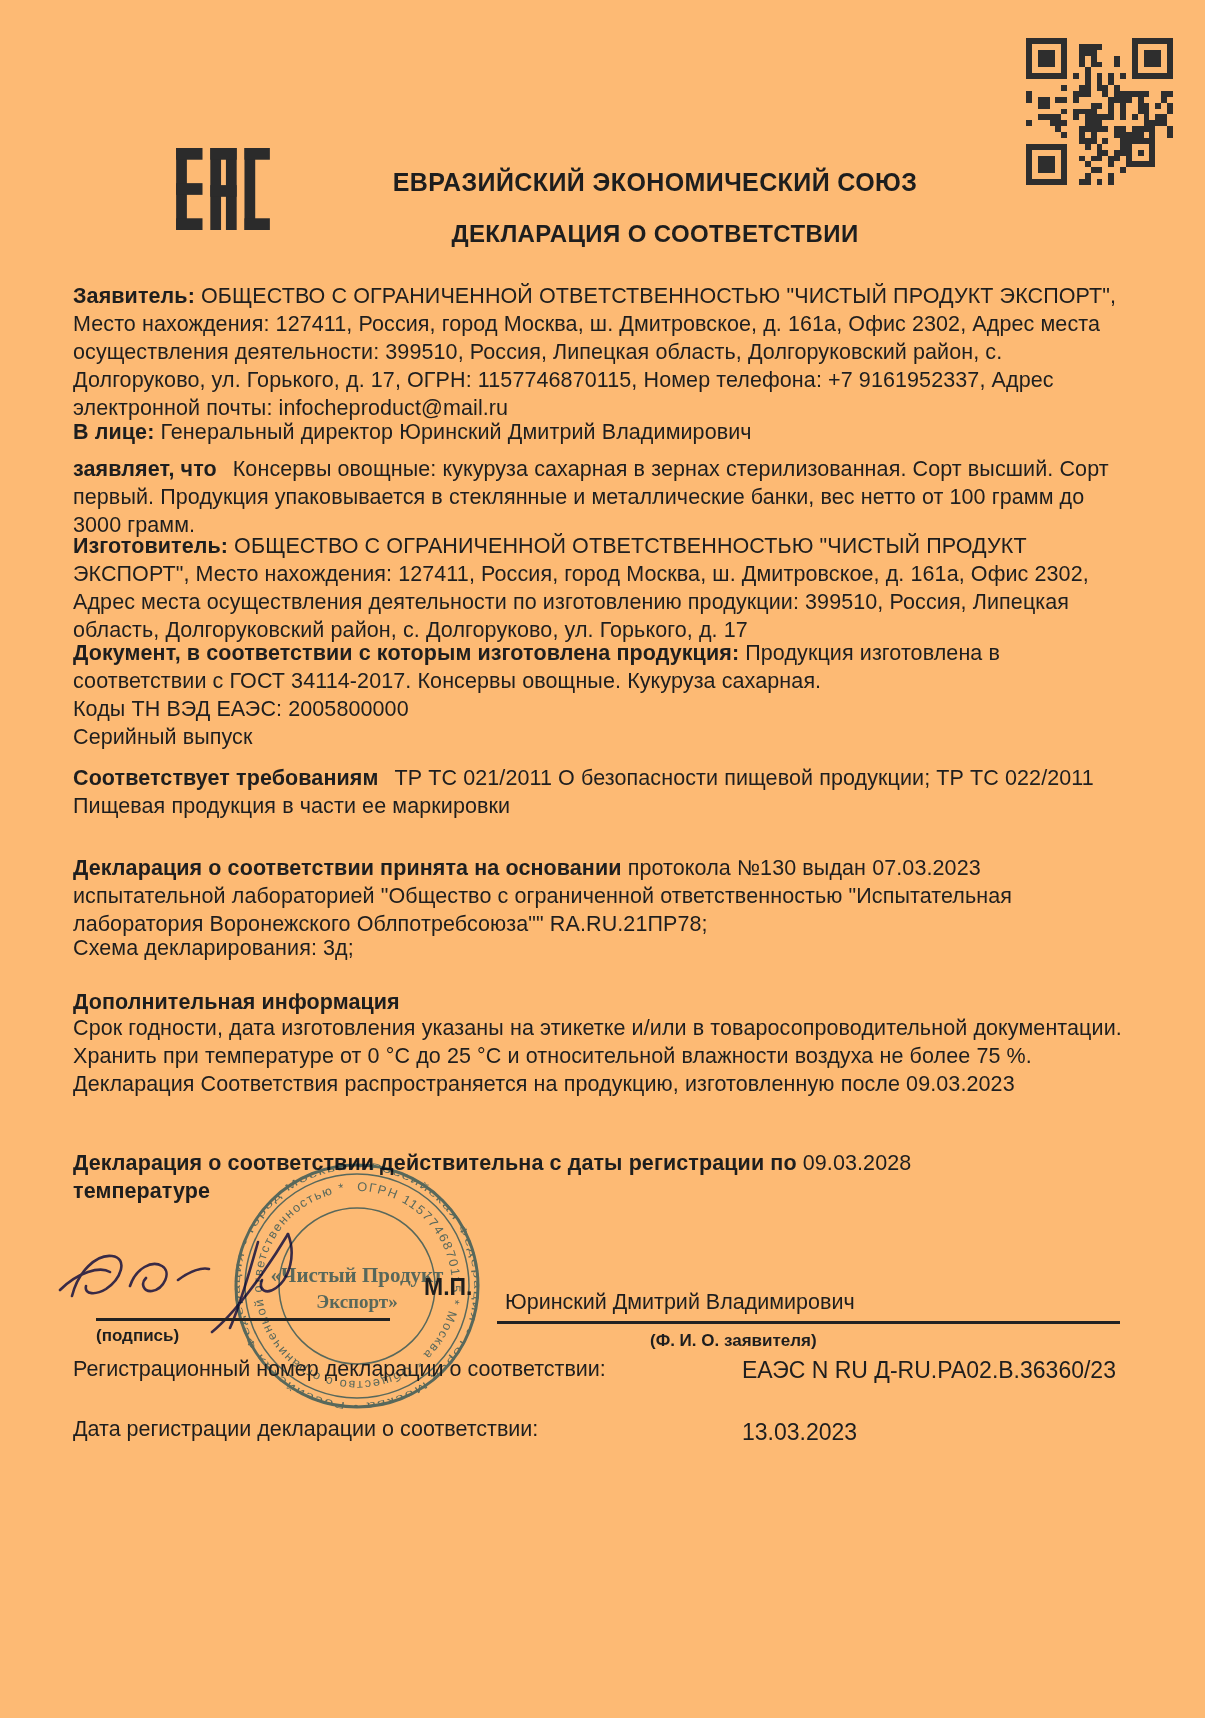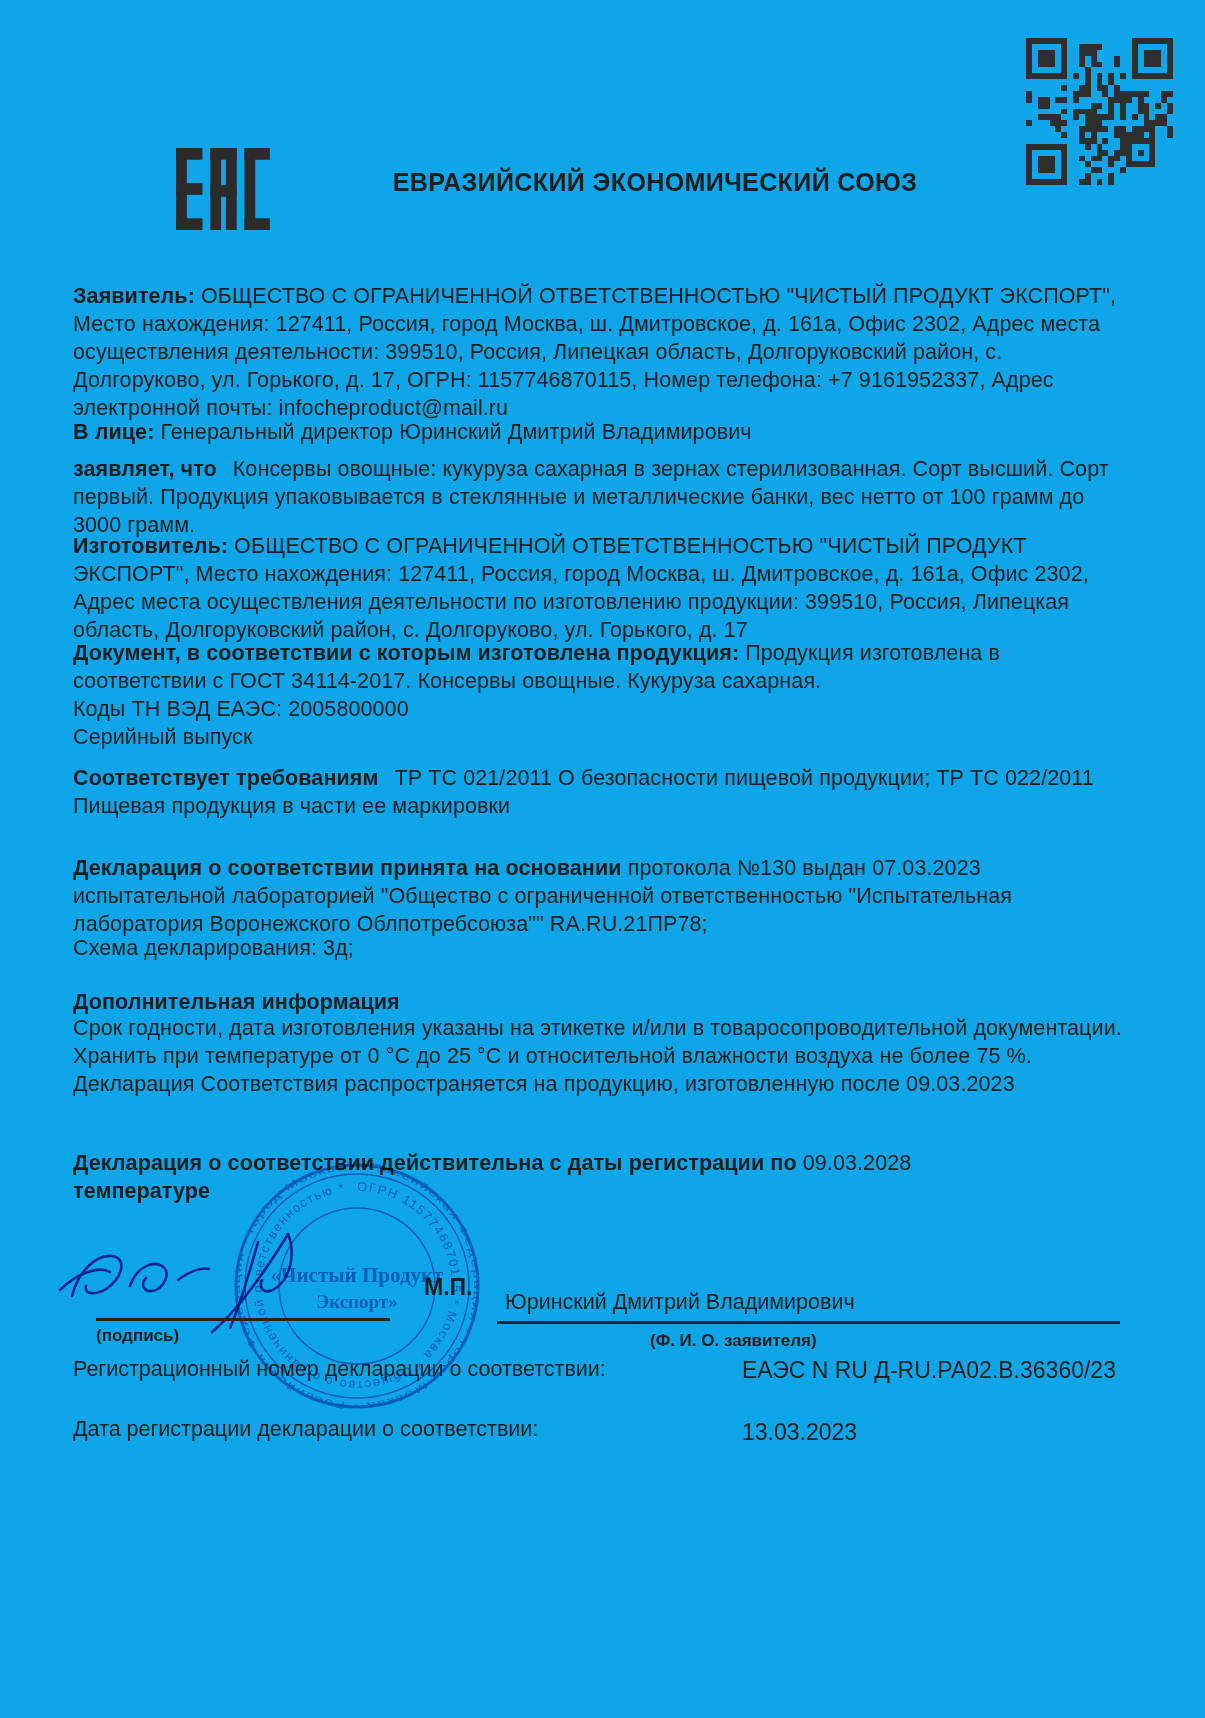--- a/index.html
+++ b/index.html
@@ -1,17 +1,17 @@
 <!DOCTYPE html>
 <html style="--ink: #1e1e1e; --stamp-blue: #4b85c3; --signature-ink: #39399a;"><head>
 <meta charset="utf-8">
 <style>
   html,body{margin:0;padding:0;background:#ffffff;}
   .page{
-    position:relative;width:1205px;height:1718px;background:#0ea5e9;overflow:hidden;
+    position:relative;width:1205px;height:1718px;background:#fdba74;overflow:hidden;
     font-family:"Liberation Sans",sans-serif;color:var(--ink,#1e1e1e);
   }
   .title{position:absolute;left:150px;width:1010px;text-align:center;font-weight:bold;letter-spacing:.4px;}
   #t1{top:168px;font-size:25px;}
   #t2{top:220px;font-size:24px;}
   .para{position:absolute;left:73px;width:1052px;font-size:21.5px;line-height:28px;letter-spacing:.1px;}
   .b{font-weight:bold;}
   .gap{margin-left:16px;}
   #eac{position:absolute;left:176px;top:148px;}
   #qr{position:absolute;left:1026px;top:38px;}
@@ -320,20 +320,21 @@
       <rect x="23.52" y="141.12" width="5.88" height="5.88" fill="#2e2e2e"></rect>
       <rect x="29.40" y="141.12" width="5.88" height="5.88" fill="#2e2e2e"></rect>
       <rect x="35.28" y="141.12" width="5.88" height="5.88" fill="#2e2e2e"></rect>
       <rect x="52.92" y="141.12" width="5.88" height="5.88" fill="#2e2e2e"></rect>
       <rect x="58.80" y="141.12" width="5.88" height="5.88" fill="#2e2e2e"></rect>
       <rect x="70.56" y="141.12" width="5.88" height="5.88" fill="#2e2e2e"></rect>
       <rect x="82.32" y="141.12" width="5.88" height="5.88" fill="#2e2e2e"></rect>
     </svg>
 
   <div class="title" id="t1">ЕВРАЗИЙСКИЙ ЭКОНОМИЧЕСКИЙ СОЮЗ</div>
+  <div class="title" id="t2">ДЕКЛАРАЦИЯ О СООТВЕТСТВИИ</div>
 
   <div class="para" style="top:282px">
     <span class="b">Заявитель:</span><span> ОБЩЕСТВО С ОГРАНИЧЕННОЙ ОТВЕТСТВЕННОСТЬЮ "ЧИСТЫЙ ПРОДУКТ ЭКСПОРТ", Место нахождения: 127411, Россия, город Москва, ш. Дмитровское, д. 161а, Офис 2302, Адрес места осуществления деятельности: 399510, Россия, Липецкая область, Долгоруковский район, с. Долгоруково, ул. Горького, д. 17, ОГРН: 1157746870115, Номер телефона: +7 9161952337, Адрес электронной почты: infocheproduct@mail.ru</span>
   </div>
 
   <div class="para" style="top:418px">
     <span class="b">В лице:</span><span> Генеральный директор Юринский Дмитрий Владимирович</span>
   </div>
 
   <div class="para" style="top:455px">

